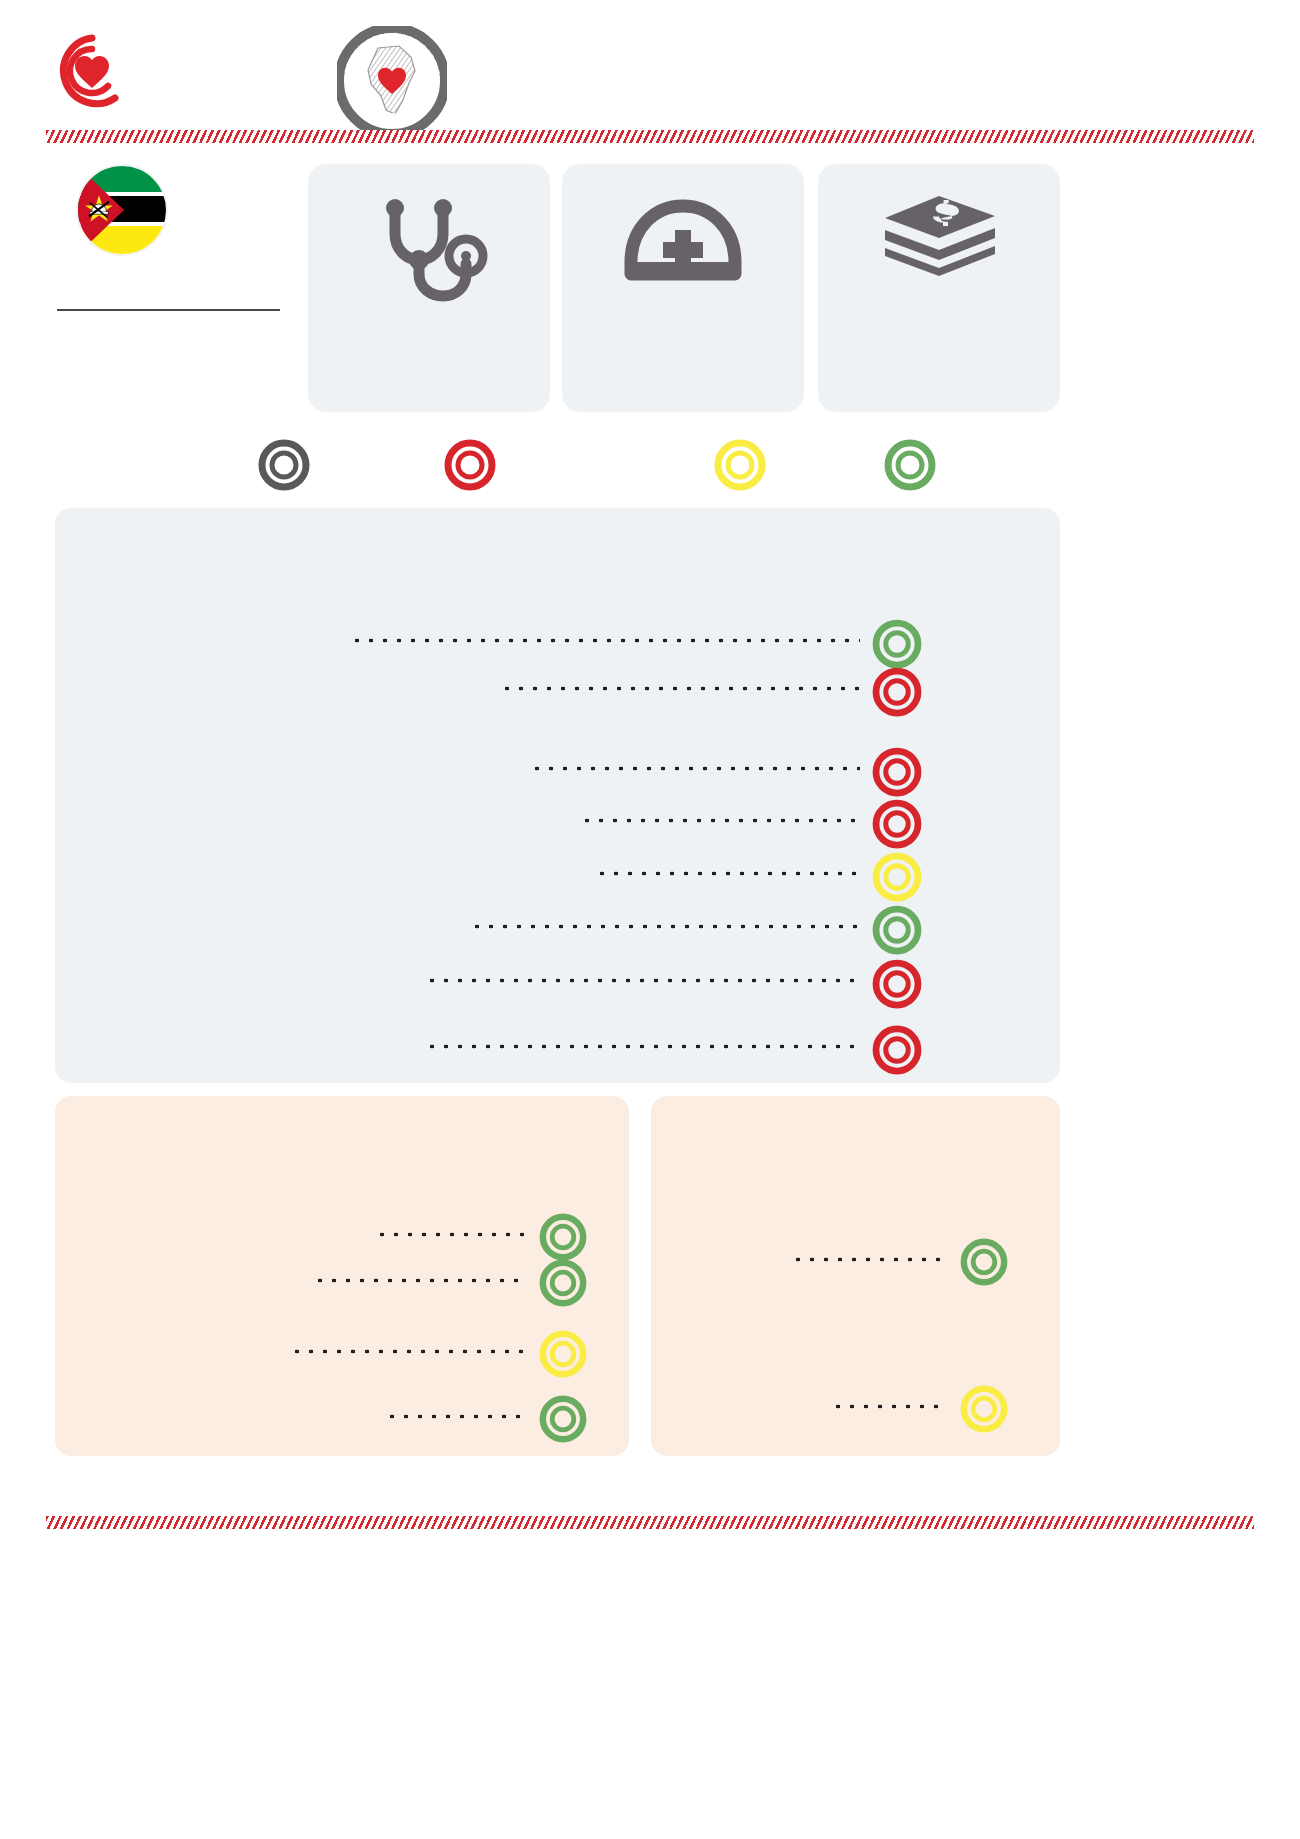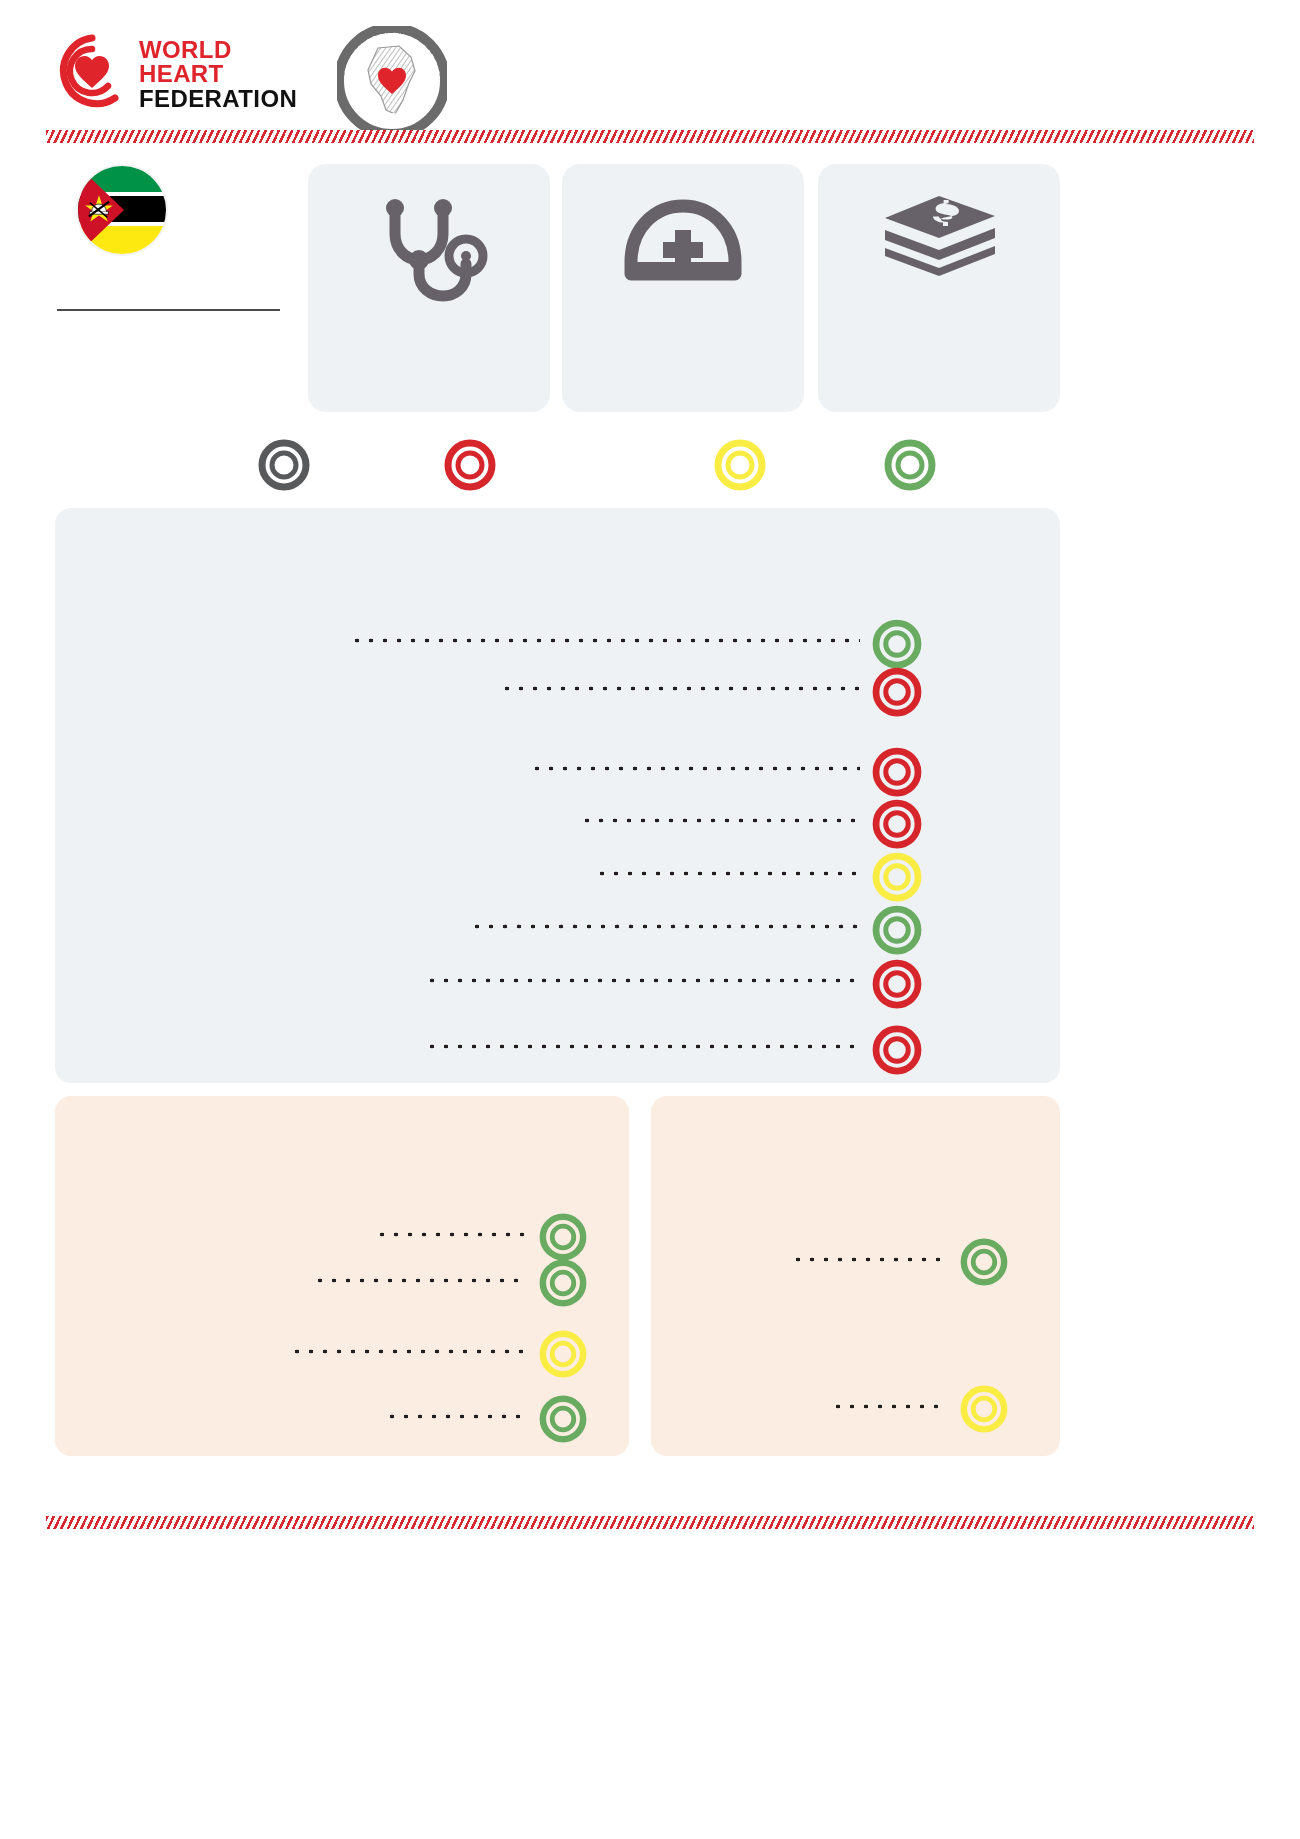--- a/index.html
+++ b/index.html
@@ -79,25 +79,20 @@
 
   <div class="header">
 
     <div class="whf-logo">
       <div class="whf-mark">
         <svg width="74" height="74" viewBox="0 0 74 74">
           <path d="M37 4 A33 33 0 1 0 60 64" fill="none" stroke="#e0242c" stroke-width="7" stroke-linecap="round"></path>
           <path d="M37 15 A22 22 0 1 0 53 52" fill="none" stroke="#e0242c" stroke-width="6.5" stroke-linecap="round"></path>
           <path d="M37 54 C27 45 20 39 20 32 C20 26 24.5 22 29.5 22 C32.8 22 35.5 23.7 37 26.2 C38.5 23.7 41.2 22 44.5 22 C49.5 22 54 26 54 32 C54 39 47 45 37 54 Z" fill="#e0242c"></path>
         </svg>
-      </div>
-      <div class="whf-text">
-        <div class="whf-l1">WORLD</div>
-        <div class="whf-l2">HEART</div>
-        <div class="whf-l3">FEDERATION</div>
       </div>
     </div>
 
     <div class="pascar-logo">
       <svg width="110" height="110" viewBox="0 0 110 110">
         <defs>
           <path id="arcTop" d="M 12 55 A 43 43 0 0 1 98 55"></path>
           <path id="arcBot" d="M 17 55 A 38 38 0 0 0 93 55"></path>
           <pattern id="hatch" width="4" height="4" patternUnits="userSpaceOnUse" patternTransform="rotate(35)">
             <line x1="0" y1="0" x2="0" y2="4" stroke="#8a8a8a" stroke-width="1.1"></line>

